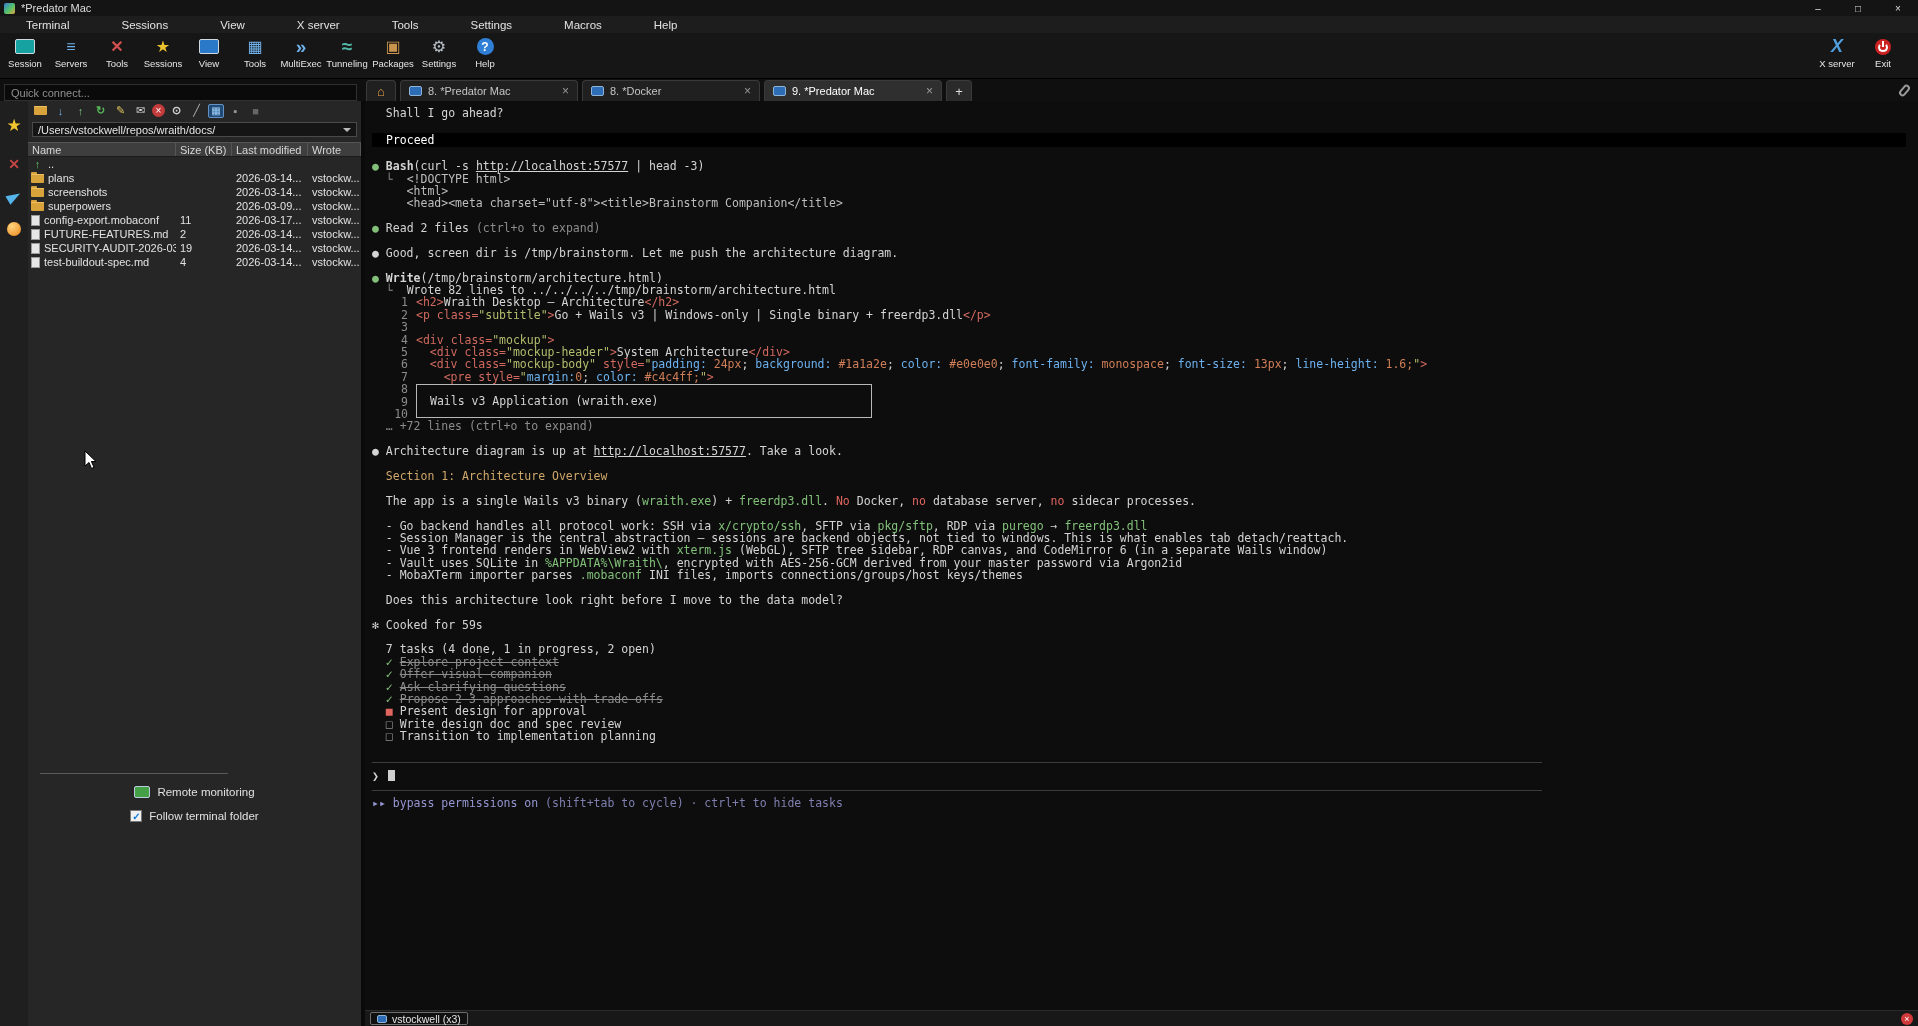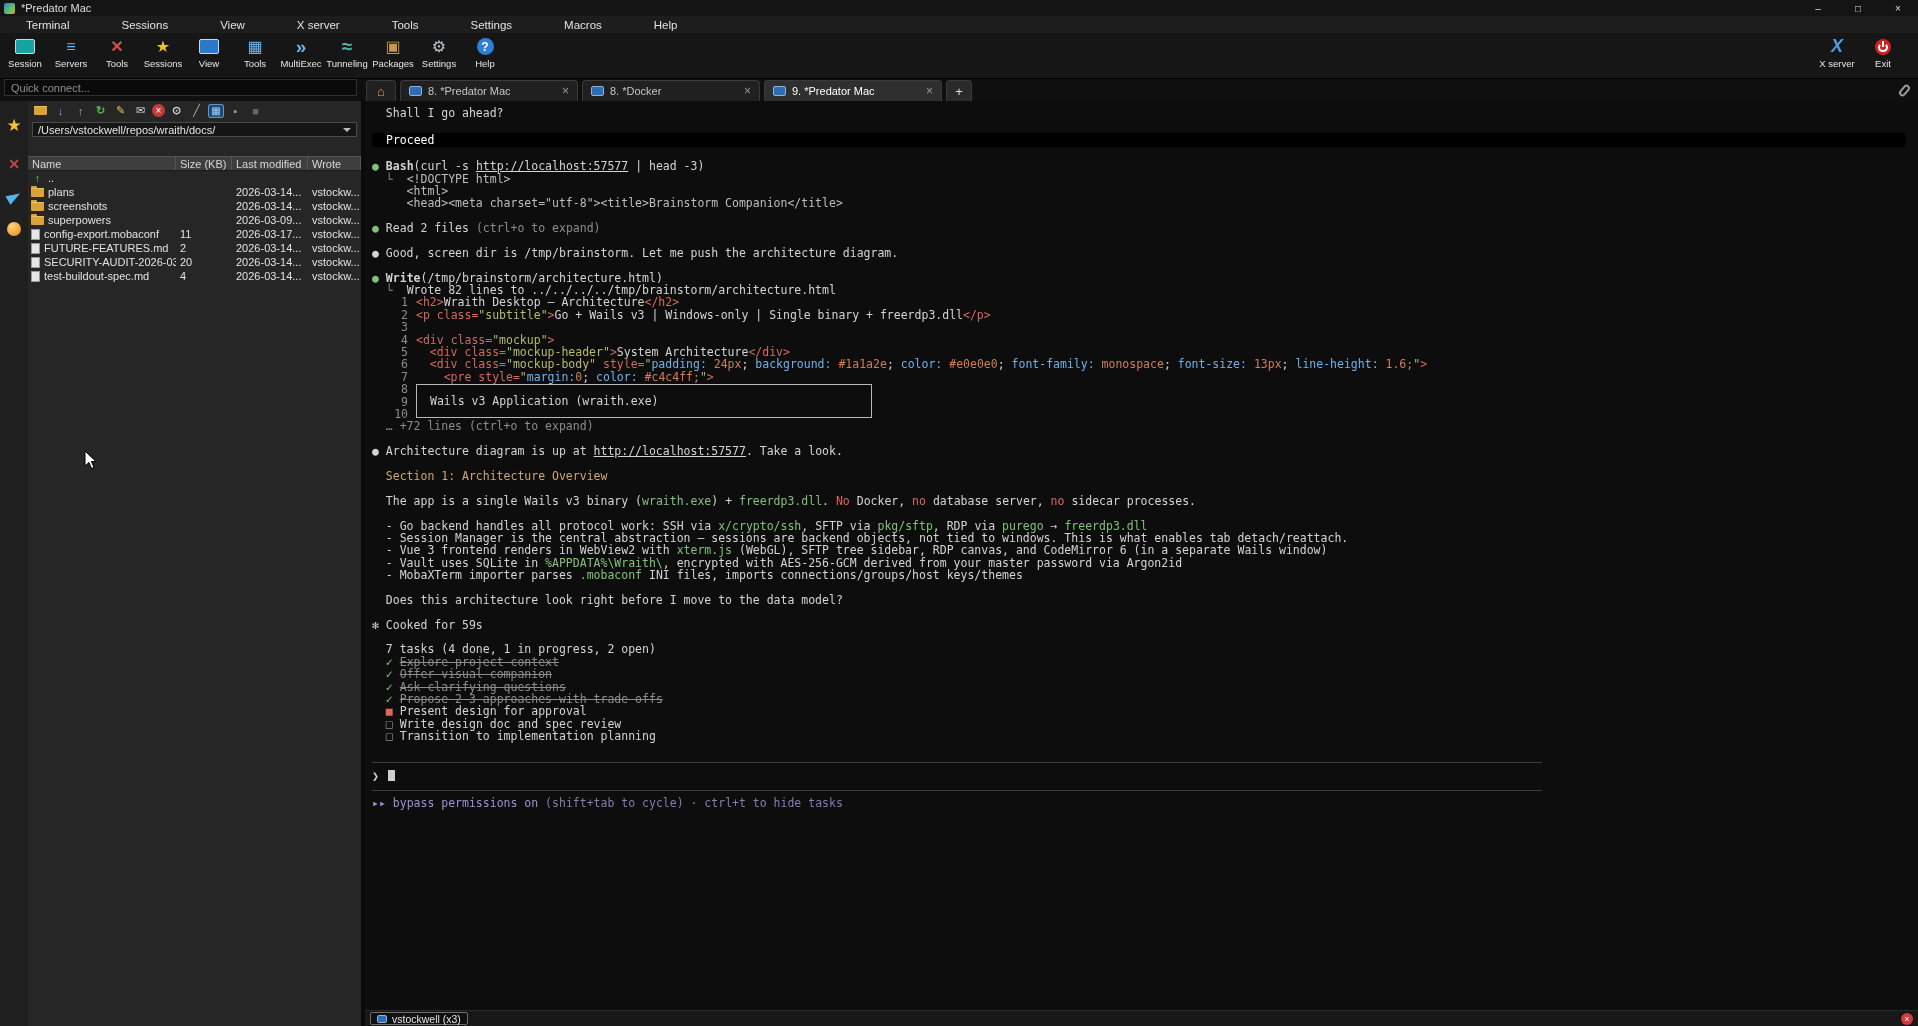--- a/index.html
+++ b/index.html
@@ -36,21 +36,21 @@
   .tbi-packages{color:#c9944e}
   .tbi-settings{color:#b8c0c8}
   .tbi-xserver{color:#4f9ede;font-weight:bold;font-style:italic;font-size:18px}
   .circ{width:17px;height:17px;border-radius:50%;background:#2f7fd6;color:#fff;font-weight:bold;font-size:12px;display:flex;align-items:center;justify-content:center}
   .power{width:16px;height:16px;border-radius:50%;background:#cc2222;position:relative}
   .power::before{content:"";position:absolute;left:3px;top:4px;right:3px;bottom:3px;border:2px solid #fff;border-radius:50%;border-top-color:transparent}
   .power::after{content:"";position:absolute;left:50%;top:2px;width:2px;height:6px;background:#fff;transform:translateX(-50%)}
 
   
   .row-connect{height:22px;background:#0f0f0f;display:flex}
-  .qc-wrap{width:361px;display:flex;align-items:flex-start}
+  .qc-wrap{width:361px;display:flex;align-items:flex-end}
   .qc{width:353px;height:17px;margin:0 4px;background:#0a0a0a;border:1px solid #303030;color:#bbb;font-size:11px;padding:0 6px;outline:none}
   .qc::placeholder{color:#8f8f8f}
   .tabbar{flex:1;display:flex;align-items:flex-end;gap:4px;padding-left:5px}
   .tab{height:21px;display:flex;align-items:center;gap:6px;padding:0 8px;background:#202020;border:1px solid #3a3a3a;border-bottom:none;border-radius:4px 4px 0 0;color:#c4c4c4;font-size:11px;width:178px}
   .tab.active{background:#2f2f2f;color:#fff}
   .tab.home{width:30px;justify-content:center;padding:0 4px}
   .home-ico{color:#e8a04c;font-size:13px;font-weight:bold}
   .tab-label{white-space:nowrap;overflow:hidden;text-overflow:ellipsis;flex:1}
   .tab-close{color:#9a9a9a;font-size:12px}
   .tab.new{width:26px;justify-content:center;background:#2a2a2a;color:#ddd;font-size:13px}
@@ -77,21 +77,21 @@
   .fp-delete-icon{background:#c43b3b;color:#fff;border-radius:50%;width:13px;height:13px;font-size:10px}
   .fp-search-icon{color:#cfcfcf;font-weight:bold}
   .fp-wrench-icon{color:#b0b0b0}
   .fp-panel-toggle-icon{color:#9fd0ff;background:#234a73;border:1px solid #5f93c9;width:16px;height:14px;font-size:10px}
   .fp-pin-icon{color:#9a9a9a}
   .fp-screen-icon{color:#666}
 
   .fp-path{margin:2px 4px;height:15px;background:#151515;border:1px solid #4a4a4a;color:#e4e4e4;font-size:11px;display:flex;align-items:center;justify-content:space-between;padding:0 5px}
   .chevron{width:0;height:0;border:4px solid transparent;border-top-color:#bbb;margin-top:4px}
 
-  .fp-table{margin-top:17px;font-size:11px}
+  .fp-table{margin-top:3px;font-size:11px}
   .fhead{display:grid;grid-template-columns:148px 56px 76px 1fr;background:#3e3e3e;color:#d6d6d6;height:15px;align-items:center;border-top:1px solid #555;border-bottom:1px solid #1a1a1a}
   .fhead span{padding-left:4px;border-right:1px solid #555;height:100%;display:flex;align-items:center}
   .frow{display:grid;grid-template-columns:148px 56px 76px 1fr;height:14px;align-items:center;color:#e2e2e2}
   .fcell{padding-left:4px;white-space:nowrap;overflow:hidden}
   .fcell-name{display:flex;align-items:center;gap:4px;padding-left:3px;white-space:nowrap;overflow:hidden}
   .ic-folder{display:inline-block;width:13px;height:9px;background:#d9a33c;border-radius:1px;position:relative;box-shadow:inset 0 1px 0 #f0c060;flex:none}
   .ic-folder::before{content:"";position:absolute;top:-2px;left:0;width:6px;height:2px;background:#d9a33c;border-radius:1px 1px 0 0}
   .ic-file{display:inline-block;width:9px;height:11px;background:#e6e6e6;border:1px solid #999;flex:none}
   .ic-up{color:#5cc45c;font-weight:bold;font-size:11px;width:13px;text-align:center;flex:none}
 
@@ -349,34 +349,45 @@
               </span>
               <span class="fcell">2</span>
               <span class="fcell">2026-03-14...</span>
               <span class="fcell">vstockw...</span>
             </div>
             <div class="frow">
               <span class="fcell-name">
                 <span class="ic-file"></span>
                 <span>SECURITY-AUDIT-2026-03-1...</span>
               </span>
-              <span class="fcell">20</span>
+              <span class="fcell">19</span>
               <span class="fcell">2026-03-14...</span>
               <span class="fcell">vstockw...</span>
             </div>
             <div class="frow">
               <span class="fcell-name">
                 <span class="ic-file"></span>
                 <span>test-buildout-spec.md</span>
               </span>
               <span class="fcell">4</span>
               <span class="fcell">2026-03-14...</span>
               <span class="fcell">vstockw...</span>
             </div>
           </div>
+      </div>
+      <div class="fp-footer">
+        <div class="fp-divider"></div>
+        <div class="foot-row">
+          <span class="mini-mon green"></span>
+          <span>Remote monitoring</span>
+        </div>
+        <div class="foot-row">
+          <span class="checkbox"></span>
+          <span>Follow terminal folder</span>
+        </div>
       </div>
     </div>
 
     <div class="splitter"></div>
 
     <div class="terminal-area">
       <div class="term-content"><div class="tline"><span style="color: rgb(212, 212, 212);">  Shall I go ahead?</span></div><div class="tline"></div><div class="tline bar"><span style="color: rgb(255, 255, 255);">Proceed</span></div><div class="tline"></div><div class="tline"><span style="color: rgb(130, 192, 122);">● </span><span style="color: rgb(212, 212, 212); font-weight: bold;">Bash</span><span style="color: rgb(212, 212, 212);">(curl -s </span><span style="color: rgb(212, 212, 212); text-decoration: underline;">http://localhost:57577</span><span style="color: rgb(212, 212, 212);"> | head -3)</span></div><div class="tline"><span style="color: rgb(140, 140, 140);">  └  </span><span style="color: rgb(189, 189, 189);">&lt;!DOCTYPE html&gt;</span></div><div class="tline"><span style="color: rgb(189, 189, 189);">     &lt;html&gt;</span></div><div class="tline"><span style="color: rgb(189, 189, 189);">     &lt;head&gt;&lt;meta charset="utf-8"&gt;&lt;title&gt;Brainstorm Companion&lt;/title&gt;</span></div><div class="tline"></div><div class="tline"><span style="color: rgb(130, 192, 122);">● </span><span style="color: rgb(212, 212, 212);">Read 2 files </span><span style="color: rgb(140, 140, 140);">(ctrl+o to expand)</span></div><div class="tline"></div><div class="tline"><span style="color: rgb(212, 212, 212);">● Good, screen dir is /tmp/brainstorm. Let me push the architecture diagram.</span></div><div class="tline"></div><div class="tline"><span style="color: rgb(130, 192, 122);">● </span><span style="color: rgb(212, 212, 212); font-weight: bold;">Write</span><span style="color: rgb(212, 212, 212);">(/tmp/brainstorm/architecture.html)</span></div><div class="tline"><span style="color: rgb(140, 140, 140);">  └  </span><span style="color: rgb(212, 212, 212);">Wrote 82 lines to ../../../../tmp/brainstorm/architecture.html</span></div><div class="tline"><span class="lnum">1</span><span style="color: rgb(209, 105, 95);">&lt;h2&gt;</span><span style="color: rgb(212, 212, 212);">Wraith Desktop — Architecture</span><span style="color: rgb(209, 105, 95);">&lt;/h2&gt;</span></div><div class="tline"><span class="lnum">2</span><span style="color: rgb(209, 105, 95);">&lt;p</span><span style="color: rgb(209, 105, 95);"> class=</span><span style="color: rgb(179, 189, 109);">"subtitle"</span><span style="color: rgb(209, 105, 95);">&gt;</span><span style="color: rgb(212, 212, 212);">Go + Wails v3 | Windows-only | Single binary + freerdp3.dll</span><span style="color: rgb(209, 105, 95);">&lt;/p&gt;</span></div><div class="tline"><span class="lnum">3</span></div><div class="tline"><span class="lnum">4</span><span style="color: rgb(209, 105, 95);">&lt;div</span><span style="color: rgb(209, 105, 95);"> class=</span><span style="color: rgb(179, 189, 109);">"mockup"</span><span style="color: rgb(209, 105, 95);">&gt;</span></div><div class="tline"><span class="lnum">5</span><span style="color: rgb(209, 105, 95);">  &lt;div</span><span style="color: rgb(209, 105, 95);"> class=</span><span style="color: rgb(179, 189, 109);">"mockup-header"</span><span style="color: rgb(209, 105, 95);">&gt;</span><span style="color: rgb(212, 212, 212);">System Architecture</span><span style="color: rgb(209, 105, 95);">&lt;/div&gt;</span></div><div class="tline"><span class="lnum">6</span><span style="color: rgb(209, 105, 95);">  &lt;div</span><span style="color: rgb(209, 105, 95);"> class=</span><span style="color: rgb(179, 189, 109);">"mockup-body"</span><span style="color: rgb(209, 105, 95);"> style=</span><span style="color: rgb(179, 189, 109);">"</span><span style="color: rgb(108, 178, 240);">padding:</span><span style="color: rgb(207, 126, 87);"> 24px</span><span style="color: rgb(212, 212, 212);">; </span><span style="color: rgb(108, 178, 240);">background:</span><span style="color: rgb(207, 126, 87);"> #1a1a2e</span><span style="color: rgb(212, 212, 212);">; </span><span style="color: rgb(108, 178, 240);">color:</span><span style="color: rgb(207, 126, 87);"> #e0e0e0</span><span style="color: rgb(212, 212, 212);">; </span><span style="color: rgb(108, 178, 240);">font-family:</span><span style="color: rgb(207, 126, 87);"> monospace</span><span style="color: rgb(212, 212, 212);">; </span><span style="color: rgb(108, 178, 240);">font-size:</span><span style="color: rgb(207, 126, 87);"> 13px</span><span style="color: rgb(212, 212, 212);">; </span><span style="color: rgb(108, 178, 240);">line-height:</span><span style="color: rgb(207, 126, 87);"> 1.6;</span><span style="color: rgb(179, 189, 109);">"</span><span style="color: rgb(209, 105, 95);">&gt;</span></div><div class="tline"><span class="lnum">7</span><span style="color: rgb(209, 105, 95);">    &lt;pre</span><span style="color: rgb(209, 105, 95);"> style=</span><span style="color: rgb(179, 189, 109);">"</span><span style="color: rgb(108, 178, 240);">margin:</span><span style="color: rgb(207, 126, 87);">0</span><span style="color: rgb(212, 212, 212);">; </span><span style="color: rgb(108, 178, 240);">color:</span><span style="color: rgb(207, 126, 87);"> #c4c4ff;</span><span style="color: rgb(179, 189, 109);">"</span><span style="color: rgb(209, 105, 95);">&gt;</span></div><div class="box3"><div class="nums"><div>8</div><div>9</div><div>10</div></div><div class="abox">Wails v3 Application (wraith.exe)</div></div><div class="tline"><span style="color: rgb(140, 140, 140);">  … +72 lines (ctrl+o to expand)</span></div><div class="tline"></div><div class="tline"><span style="color: rgb(212, 212, 212);">● Architecture diagram is up at </span><span style="color: rgb(212, 212, 212); text-decoration: underline;">http://localhost:57577</span><span style="color: rgb(212, 212, 212);">. Take a look.</span></div><div class="tline"></div><div class="tline"><span style="color: rgb(207, 167, 106);">  Section 1: Architecture Overview</span></div><div class="tline"></div><div class="tline"><span style="color: rgb(212, 212, 212);">  The app is a single Wails v3 binary (</span><span style="color: rgb(130, 192, 122);">wraith.exe</span><span style="color: rgb(212, 212, 212);">) + </span><span style="color: rgb(130, 192, 122);">freerdp3.dll</span><span style="color: rgb(212, 212, 212);">. </span><span style="color: rgb(224, 101, 95);">No</span><span style="color: rgb(212, 212, 212);"> Docker, </span><span style="color: rgb(224, 101, 95);">no</span><span style="color: rgb(212, 212, 212);"> database server, </span><span style="color: rgb(224, 101, 95);">no</span><span style="color: rgb(212, 212, 212);"> sidecar processes.</span></div><div class="tline"></div><div class="tline"><span style="color: rgb(212, 212, 212);">  - Go backend handles all protocol work: SSH via </span><span style="color: rgb(130, 192, 122);">x/crypto/ssh</span><span style="color: rgb(212, 212, 212);">, SFTP via </span><span style="color: rgb(130, 192, 122);">pkg/sftp</span><span style="color: rgb(212, 212, 212);">, RDP via </span><span style="color: rgb(130, 192, 122);">purego</span><span style="color: rgb(212, 212, 212);"> → </span><span style="color: rgb(130, 192, 122);">freerdp3.dll</span></div><div class="tline"><span style="color: rgb(212, 212, 212);">  - Session Manager is the central abstraction — sessions are backend objects, not tied to windows. This is what enables tab detach/reattach.</span></div><div class="tline"><span style="color: rgb(212, 212, 212);">  - Vue 3 frontend renders in WebView2 with </span><span style="color: rgb(130, 192, 122);">xterm.js</span><span style="color: rgb(212, 212, 212);"> (WebGL), SFTP tree sidebar, RDP canvas, and CodeMirror 6 (in a separate Wails window)</span></div><div class="tline"><span style="color: rgb(212, 212, 212);">  - Vault uses SQLite in </span><span style="color: rgb(130, 192, 122);">%APPDATA%\Wraith\</span><span style="color: rgb(212, 212, 212);">, encrypted with AES-256-GCM derived from your master password via Argon2id</span></div><div class="tline"><span style="color: rgb(212, 212, 212);">  - MobaXTerm importer parses </span><span style="color: rgb(130, 192, 122);">.mobaconf</span><span style="color: rgb(212, 212, 212);"> INI files, imports connections/groups/host keys/themes</span></div><div class="tline"></div><div class="tline"><span style="color: rgb(212, 212, 212);">  Does this architecture look right before I move to the data model?</span></div><div class="tline"></div><div class="tline"><span style="color: rgb(212, 212, 212);">✻ Cooked for 59s</span></div><div class="tline"></div><div class="tline"><span style="color: rgb(212, 212, 212);">  7 tasks (4 done, 1 in progress, 2 open)</span></div><div class="tline"><span style="color: rgb(212, 212, 212);">  </span><span style="color: rgb(130, 192, 122);">✓ </span><span style="color: rgb(140, 140, 140); text-decoration: line-through;">Explore project context</span></div><div class="tline"><span style="color: rgb(212, 212, 212);">  </span><span style="color: rgb(130, 192, 122);">✓ </span><span style="color: rgb(140, 140, 140); text-decoration: line-through;">Offer visual companion</span></div><div class="tline"><span style="color: rgb(212, 212, 212);">  </span><span style="color: rgb(130, 192, 122);">✓ </span><span style="color: rgb(140, 140, 140); text-decoration: line-through;">Ask clarifying questions</span></div><div class="tline"><span style="color: rgb(212, 212, 212);">  </span><span style="color: rgb(130, 192, 122);">✓ </span><span style="color: rgb(140, 140, 140); text-decoration: line-through;">Propose 2-3 approaches with trade-offs</span></div><div class="tline"><span style="color: rgb(212, 212, 212);">  </span><span style="color: rgb(224, 101, 95);">■ </span><span style="color: rgb(212, 212, 212);">Present design for approval</span></div><div class="tline"><span style="color: rgb(212, 212, 212);">  </span><span style="color: rgb(140, 140, 140);">□ </span><span style="color: rgb(212, 212, 212);">Write design doc and spec review</span></div><div class="tline"><span style="color: rgb(212, 212, 212);">  </span><span style="color: rgb(140, 140, 140);">□ </span><span style="color: rgb(212, 212, 212);">Transition to implementation planning</span></div><div class="tline"></div><div class="trule"></div><div class="tline prompt"><span style="color: rgb(212, 212, 212);">❯ </span><span class="cursor"></span></div><div class="trule"></div><div class="tline"><span style="color: rgb(150, 150, 210);">▸▸ </span><span style="color: rgb(150, 150, 210);">bypass permissions on</span><span style="color: rgb(127, 127, 176);"> (shift+tab to cycle)</span><span style="color: rgb(127, 127, 176);"> · ctrl+t to hide tasks</span></div></div>
       <div class="term-statusbar">
         <span class="sess-tab">
           <span class="mini-mon tiny"></span>

